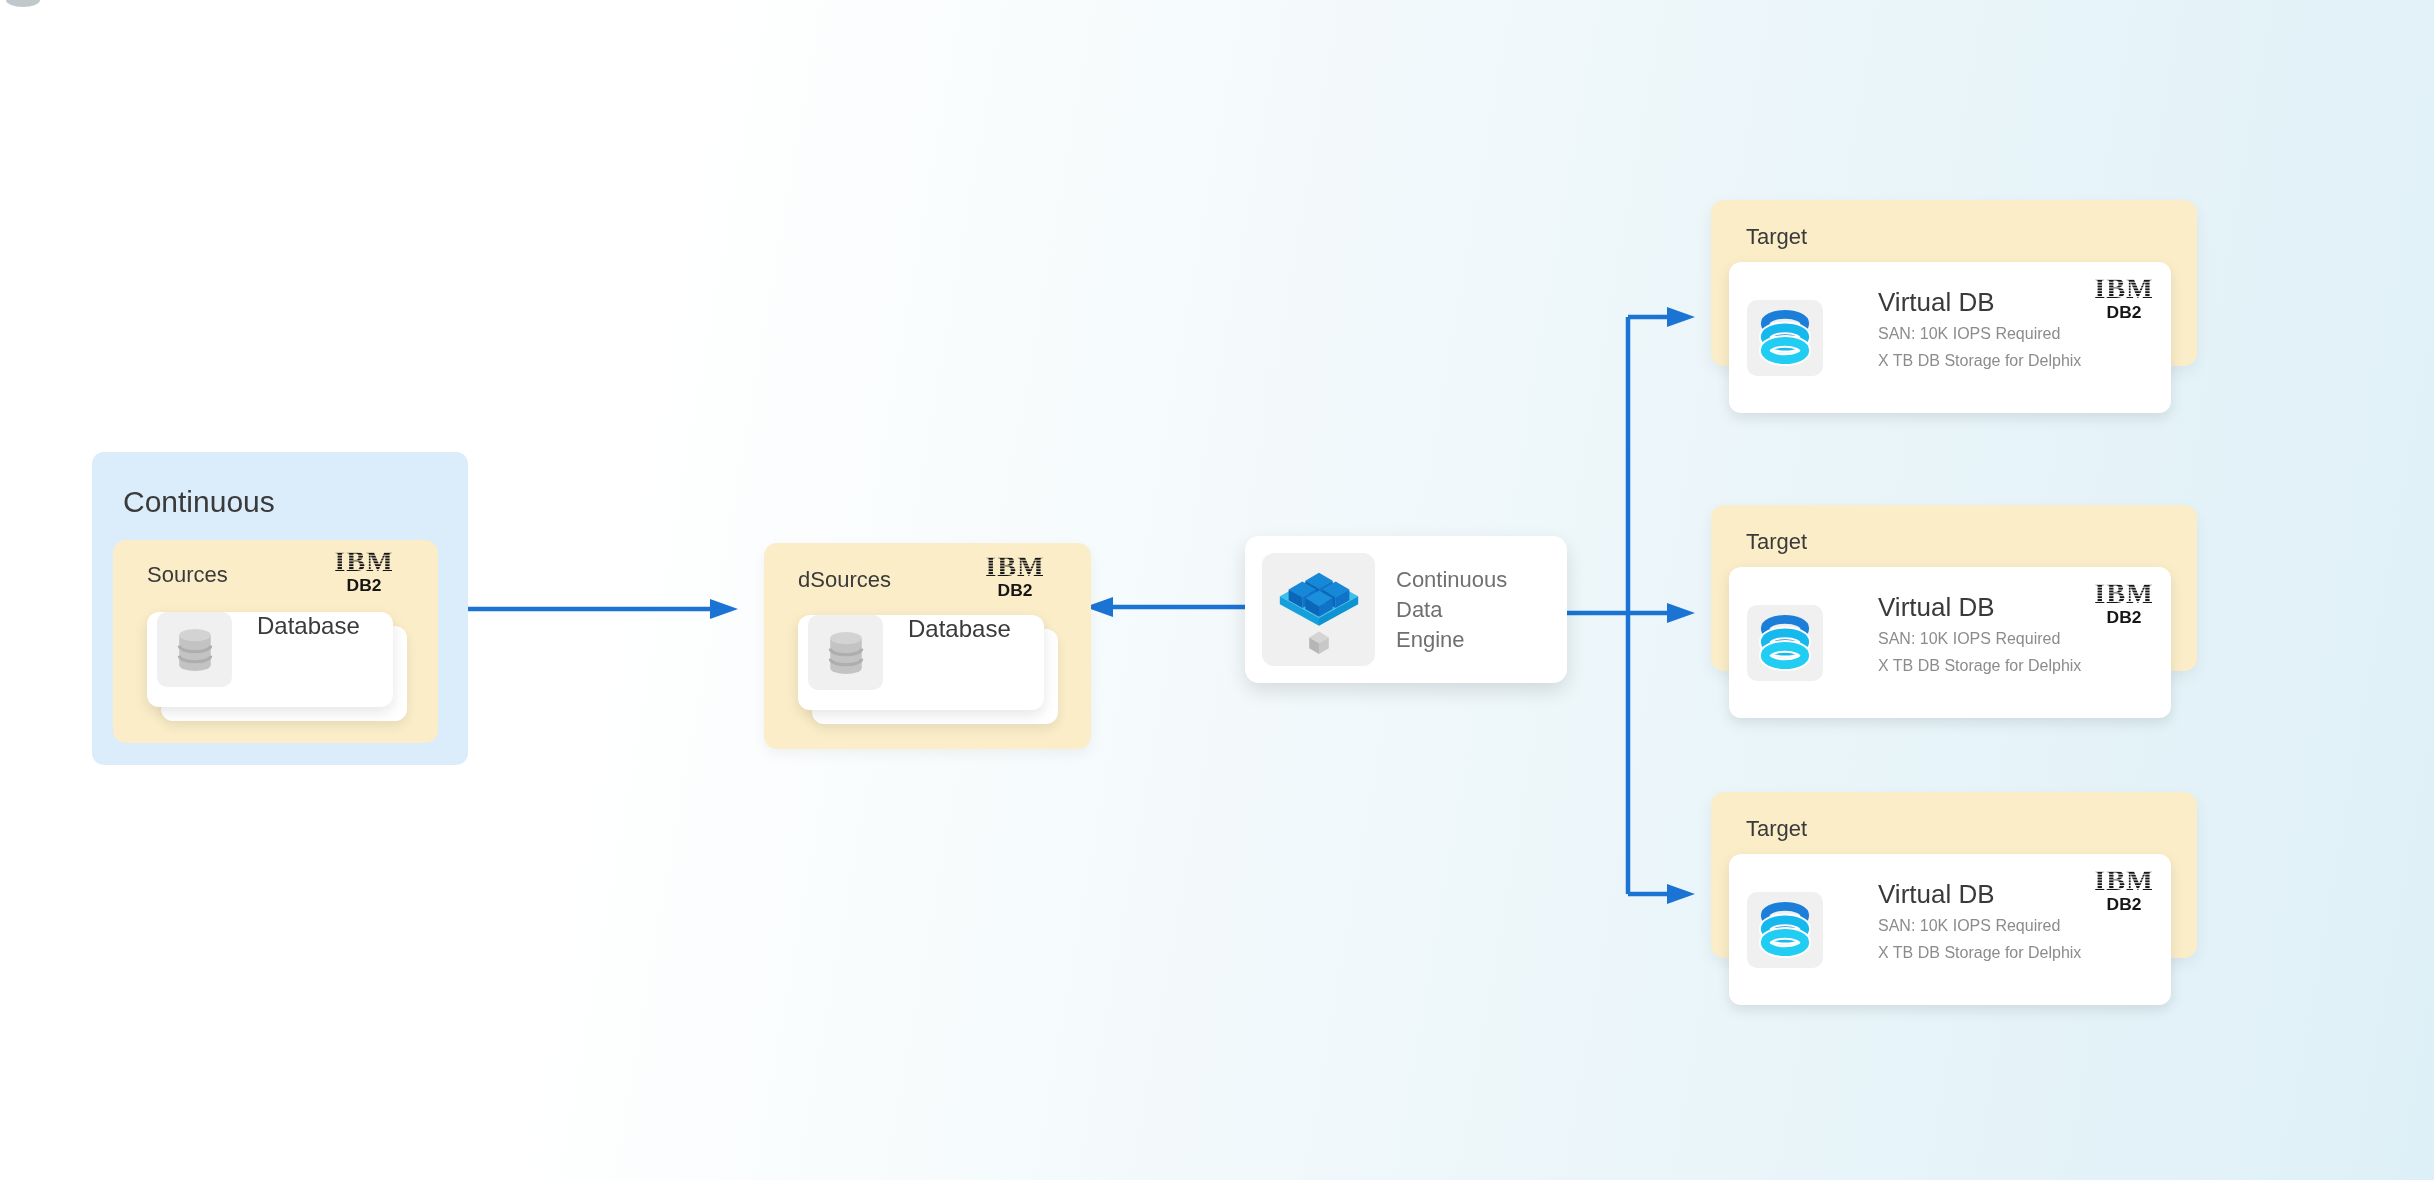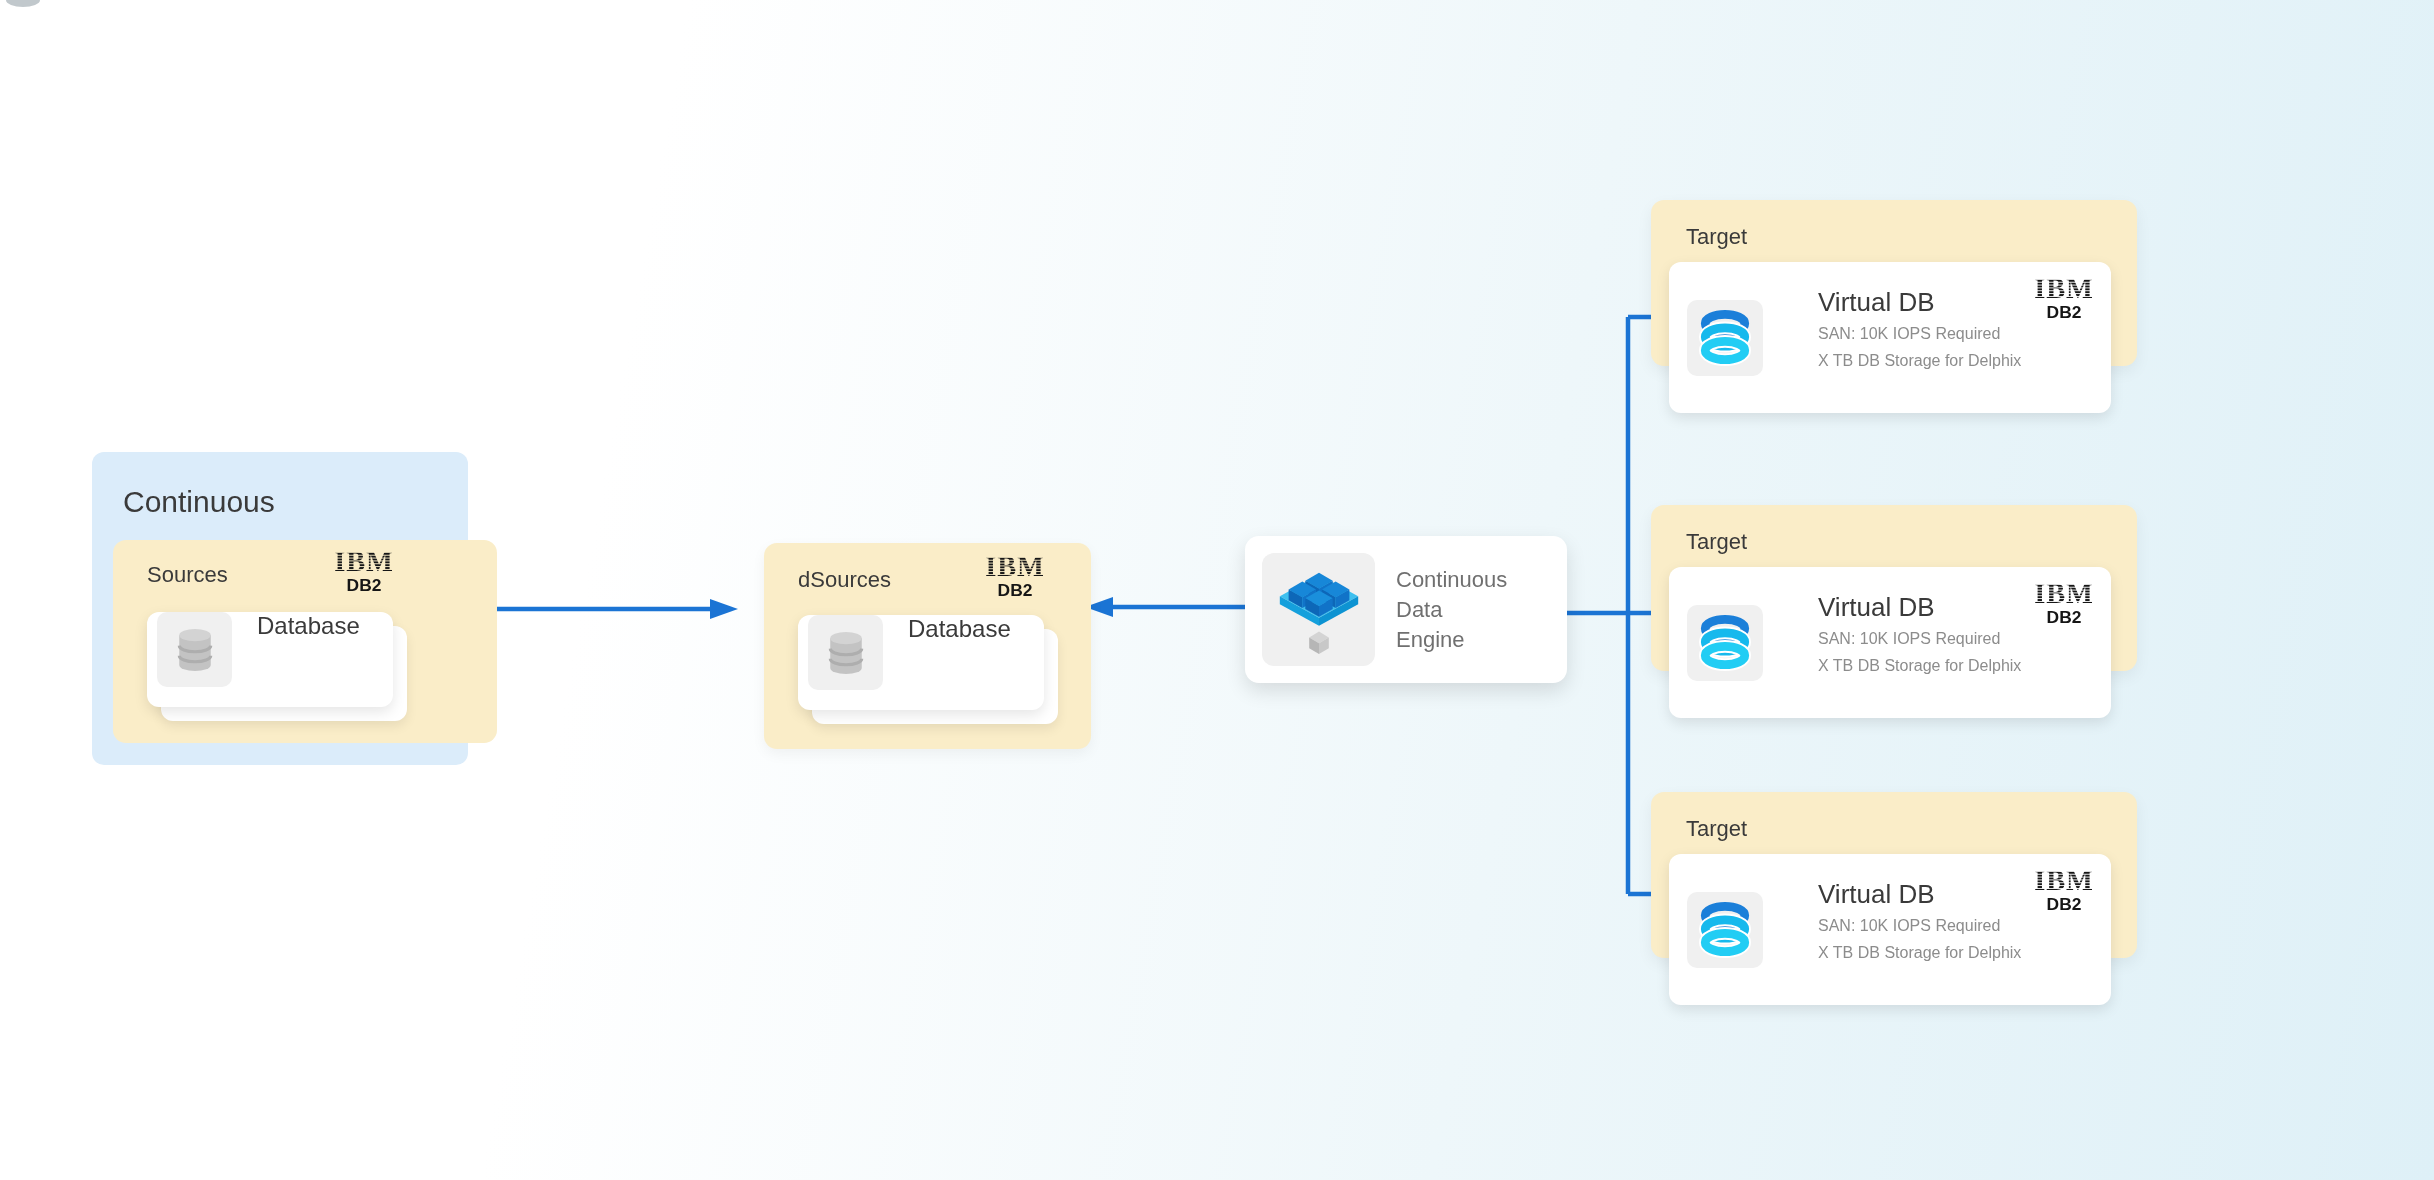--- a/index.html
+++ b/index.html
@@ -30,21 +30,21 @@
   .tan{background:var(--tan);border-radius:13px;}
   .group-label{font-size:30px;color:var(--text-dark);}
   .box-label{font-size:22px;color:var(--text-dark);}
 
   
   .production{
     position:absolute;left:92px;top:452px;width:376px;height:313px;
     background:var(--production-bg);border-radius:12px;
   }
   .production .group-label{position:absolute;left:31px;top:33px;}
-  .sources{position:absolute;left:21px;top:88px;width:384px;height:203px;}
+  .sources{position:absolute;left:21px;top:88px;width:325px;height:203px;}
 
   .box-header{
     display:flex;justify-content:space-between;align-items:flex-start;
     margin:8px 0 0 34px;width:250px;
   }
   .box-header .box-label{margin-top:14px;}
   .ibm{width:66px;height:48px;flex:0 0 auto;}
   .ibm-word{font:700 31px "Liberation Serif","DejaVu Serif",serif;fill:#161616;letter-spacing:1px;}
   .ibm-product{font:700 19px "Liberation Sans","DejaVu Sans",sans-serif;fill:#161616;}
 
@@ -83,21 +83,21 @@
   }
   .engine .tile{width:113px;height:113px;margin-left:17px;border-radius:12px;}
   .engicon{width:94px;height:94px;}
   .engine-label{
     margin-left:21px;font-size:22px;line-height:30px;
     color:var(--engine-text);white-space:pre-line;
   }
 
   
   .target{
-    position:absolute;left:1651px;width:486px;height:166px;
+    position:absolute;left:1711px;width:486px;height:166px;
     box-shadow:0 6px 16px rgba(0,0,0,.06);
   }
   .t1{top:200px;} .t2{top:505px;} .t3{top:792px;}
   .target .tlabel{position:absolute;left:35px;top:24px;}
   .vcard{
     position:absolute;left:18px;top:62px;width:442px;height:151px;
     background:var(--card);border-radius:12px;
     box-shadow:0 5px 14px rgba(0,0,0,.10);
   }
   .vcard .tile{position:absolute;left:18px;top:38px;width:76px;height:76px;}

